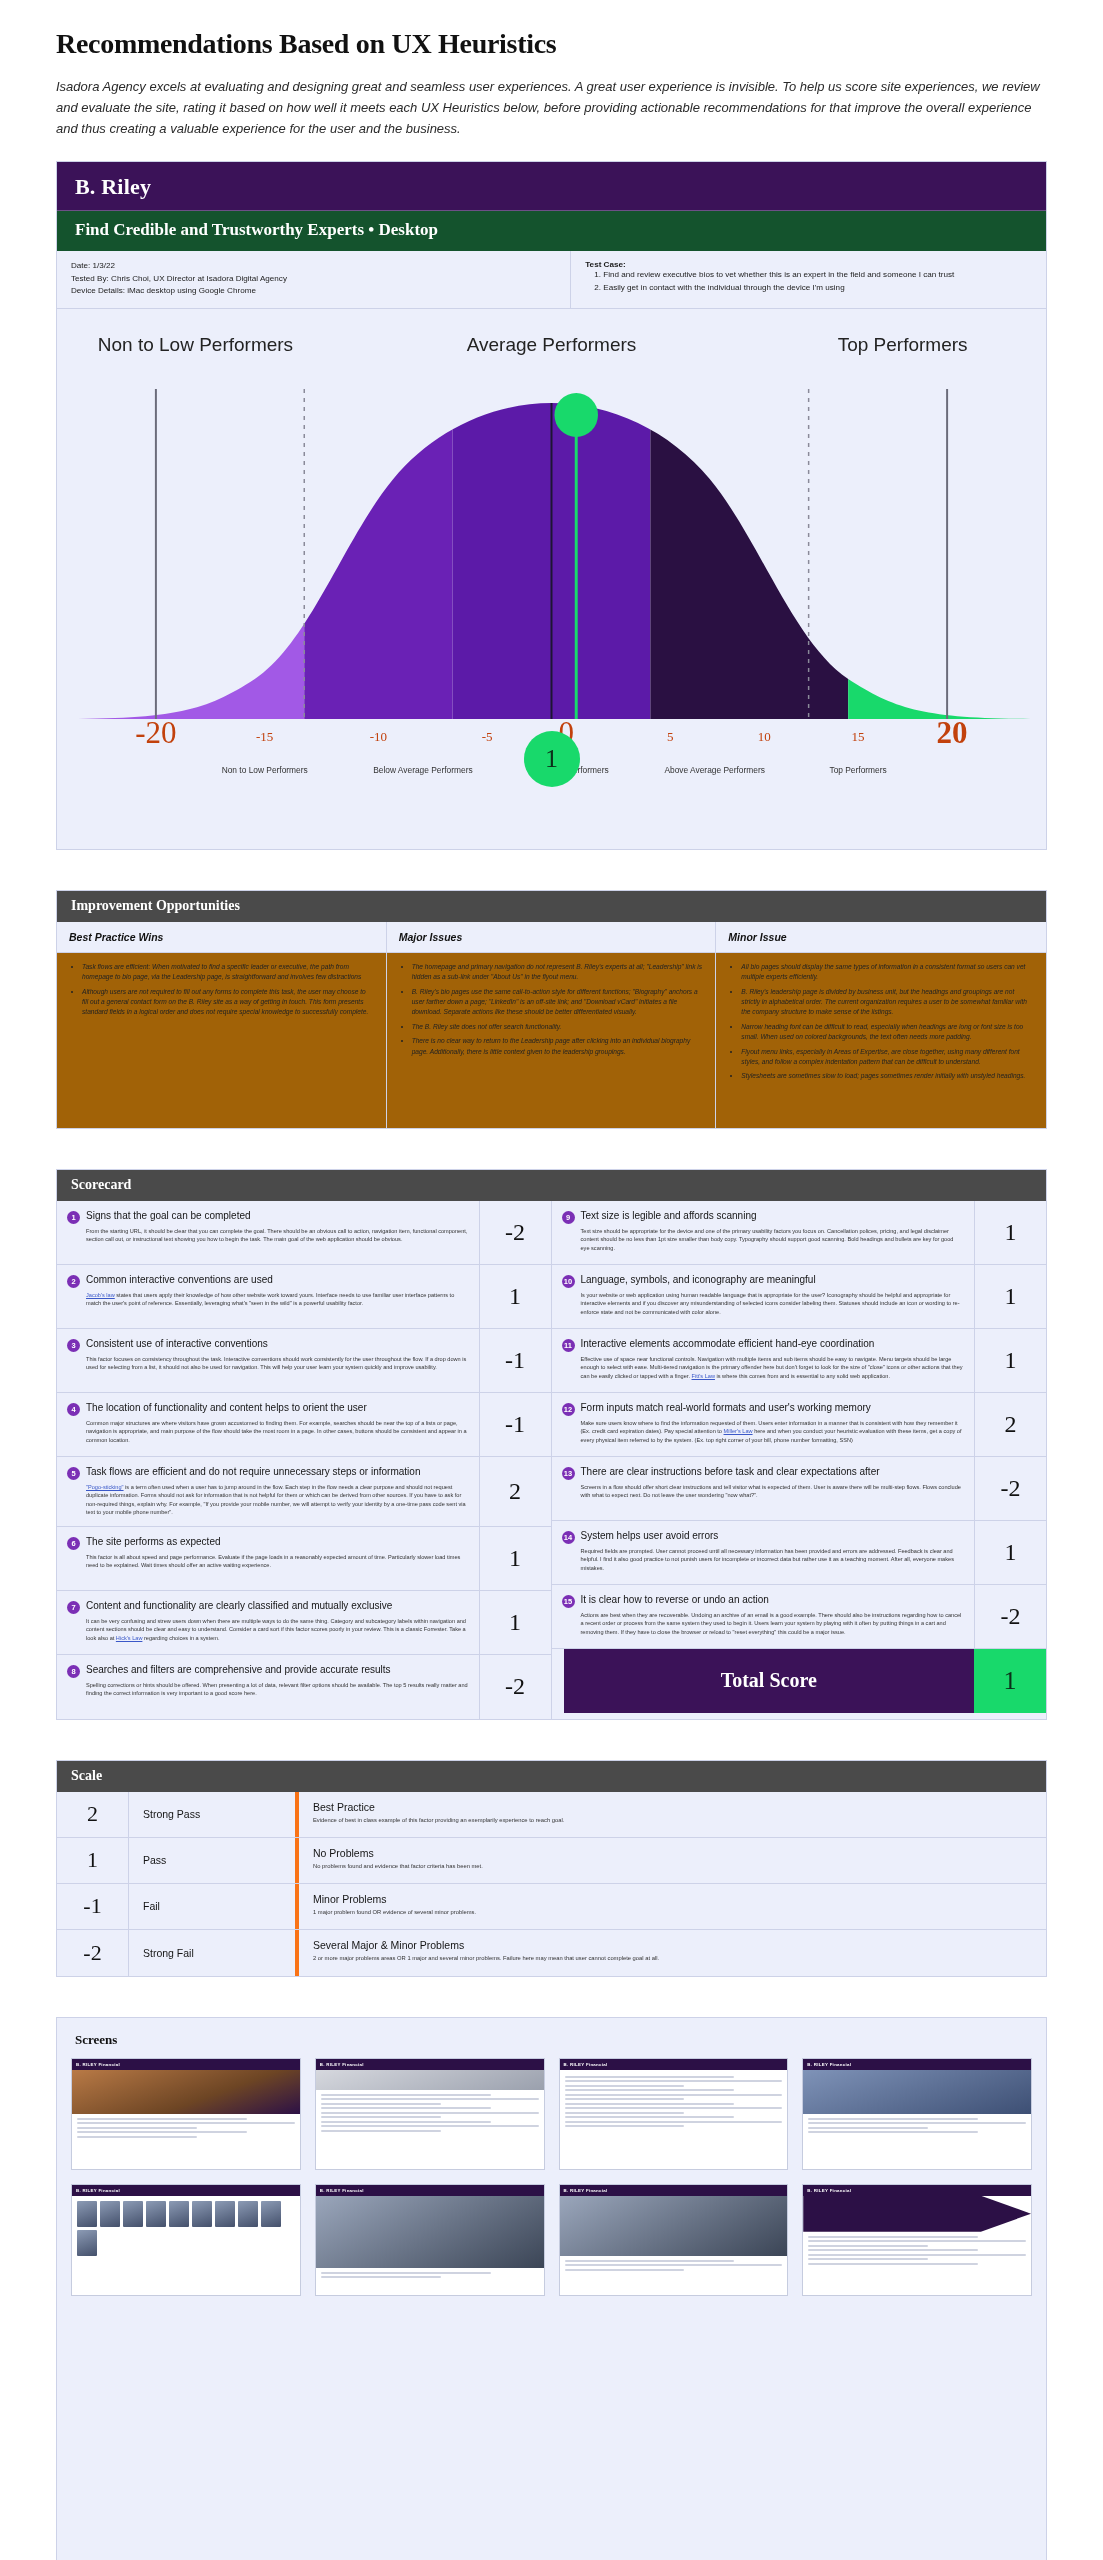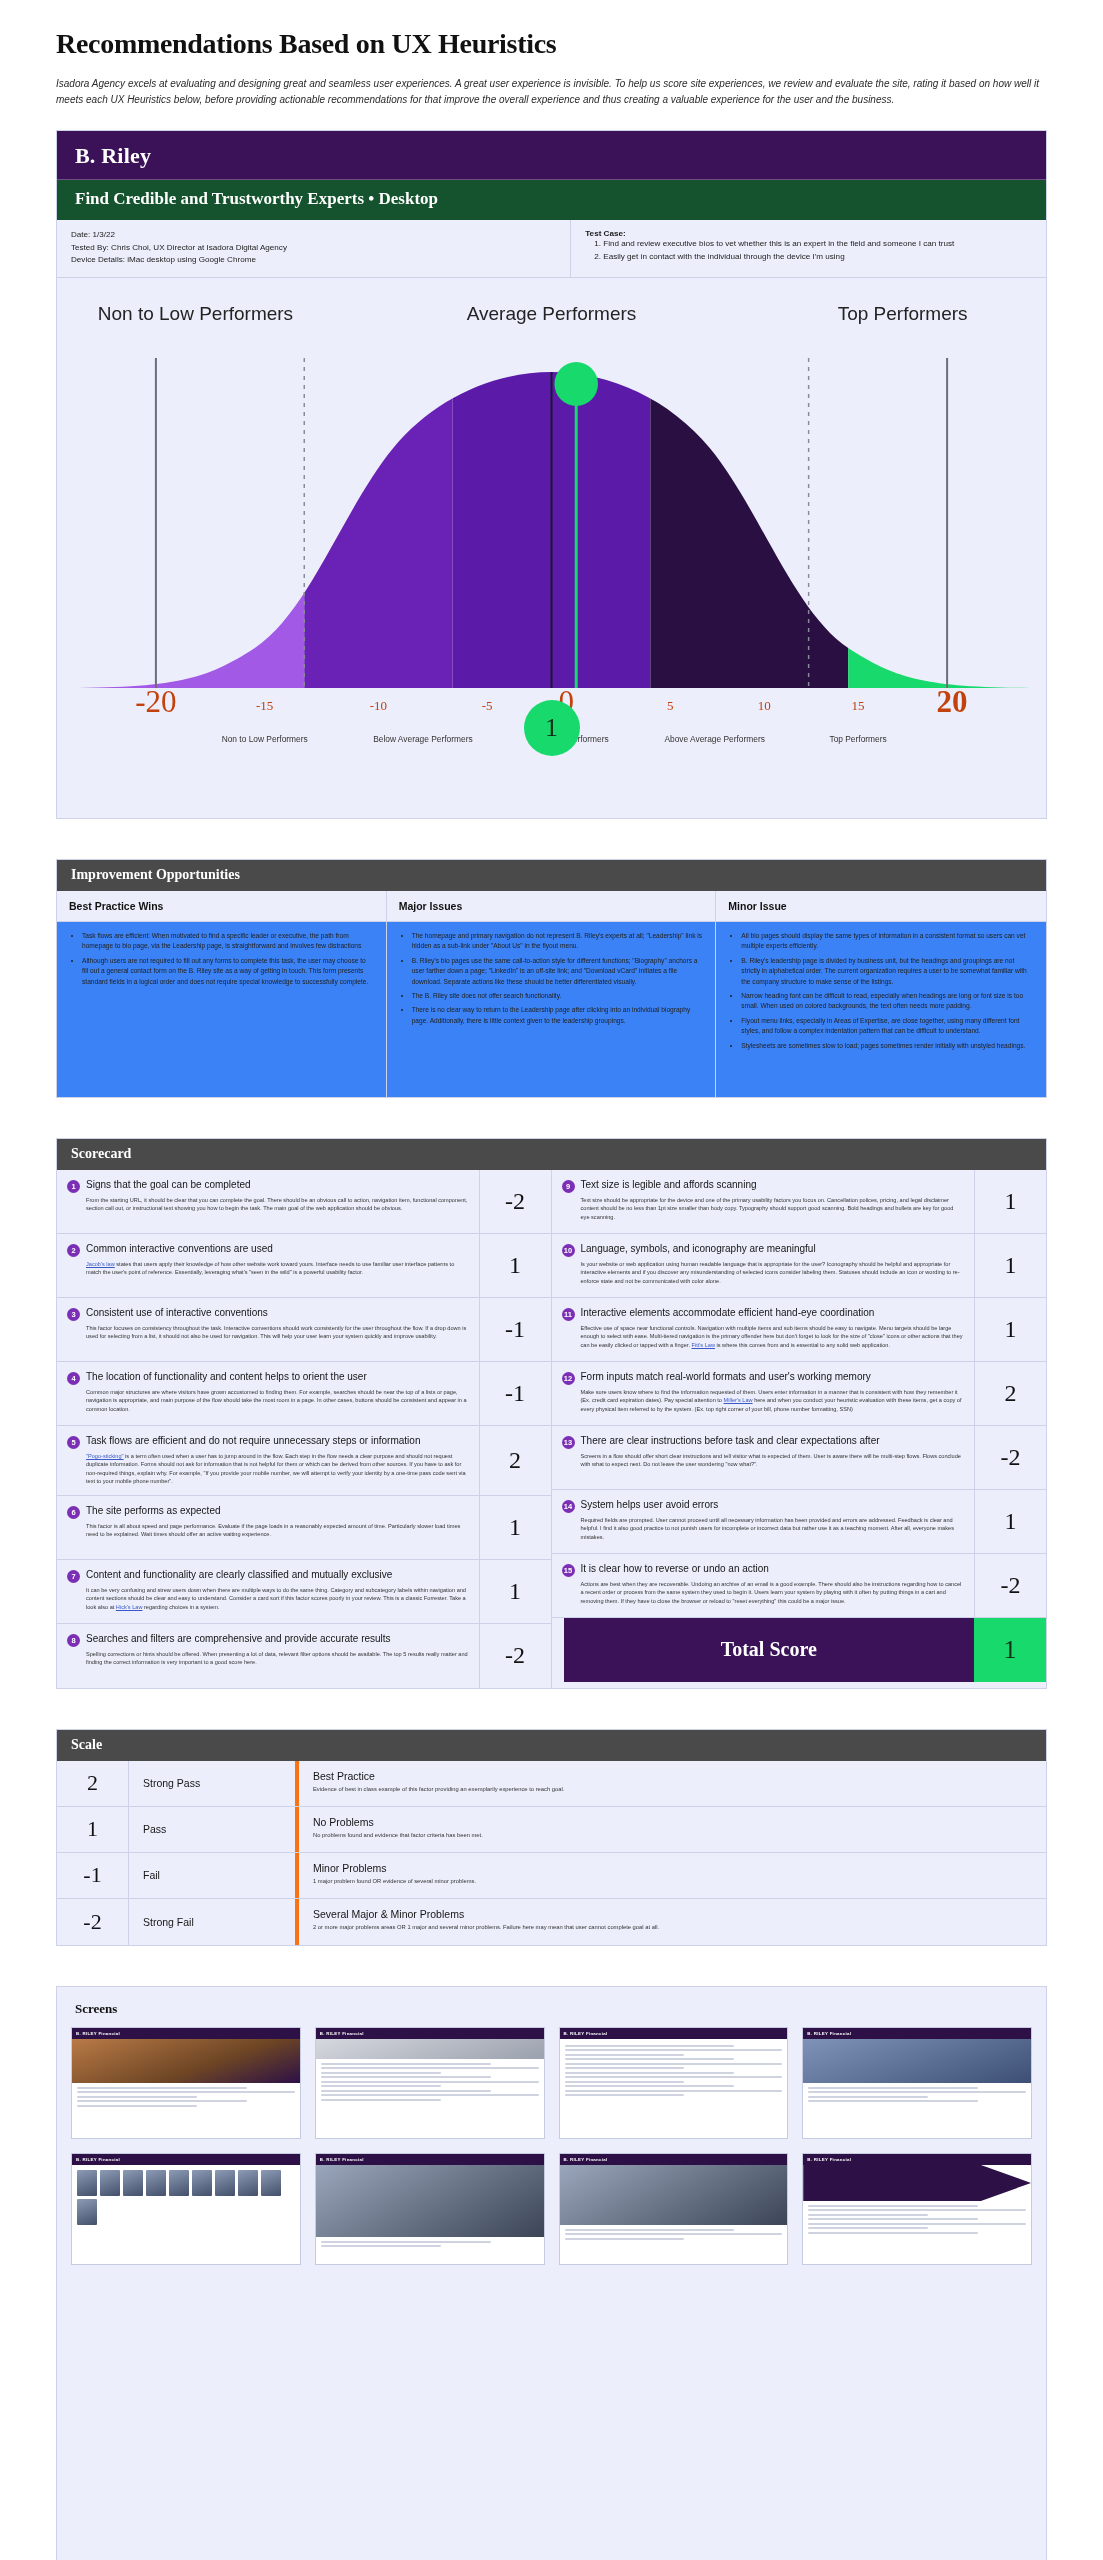--- a/index.html
+++ b/index.html
@@ -17,21 +17,21 @@
   .doc-title {
     font-family:"Liberation Serif", serif;
     font-weight:bold;
     font-size:28px;
     letter-spacing:-0.3px;
     margin:0 0 14px 0;
     color:#111;
   }
   .doc-sub {
     font-style:italic;
-    font-size:10px;
+    font-size:13px;
     line-height:1.62;
     color:#2a2a2a;
     max-width:1000px;
     margin:16px 0 22px 0;
   }
 
   
   .report-card {
     margin:0 56px;
     border:1px solid #cdd2e8;
@@ -95,21 +95,21 @@
 
   
   .section { margin:40px 56px 0 56px; border:1px solid #cdd2e8; }
   .sec-head {
     background:#4a4a4a; color:#fff;
     font-family:"Liberation Serif", serif; font-weight:bold;
     font-size:14px; padding:7px 14px 8px 14px;
   }
 
   
-  .io-grid { display:flex; background:#3b82f6; }
+  .io-grid { display:flex; background:#a16207;font-style:italic; }
   .io-col { flex:1 1 33.33%; border-right:1px solid #cdd2e8; }
   .io-col:last-child { border-right:none; }
   .io-col-head {
     font-size:10.5px; font-weight:bold; color:#111;
     padding:9px 12px 9px 12px; border-bottom:1px solid #cdd2e8; background:#eceffb;
   }
   .io-body { padding:9px 12px 14px 12px; min-height:175px; }
   .io-body ul { margin:0; padding-left:13px; }
   .io-body li { font-size:6.6px; line-height:1.58; color:#222; margin-bottom:4px; }
 

